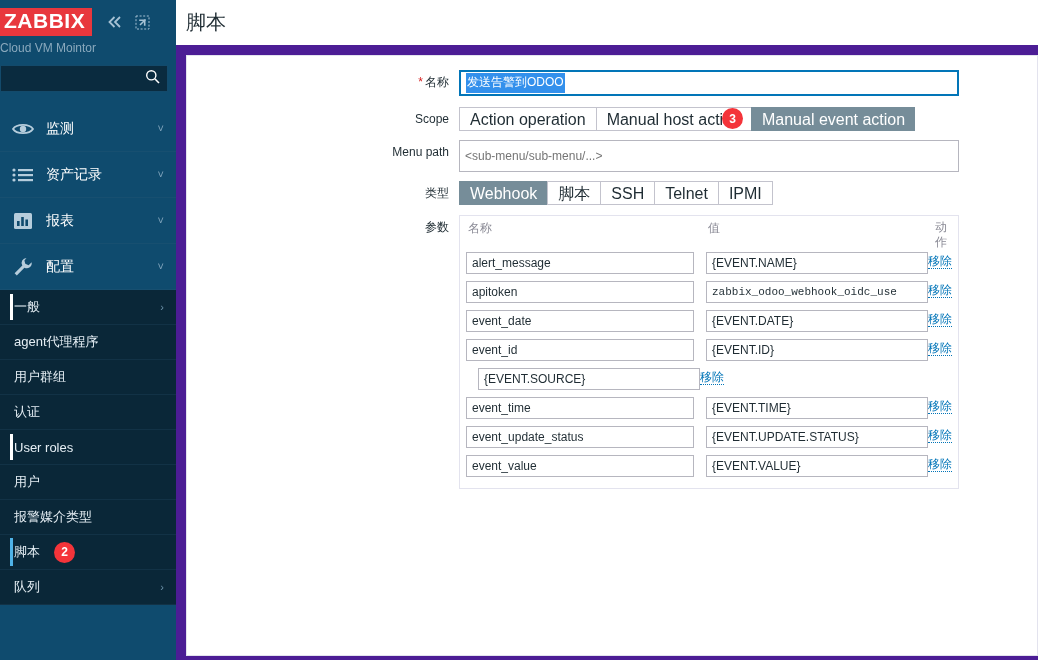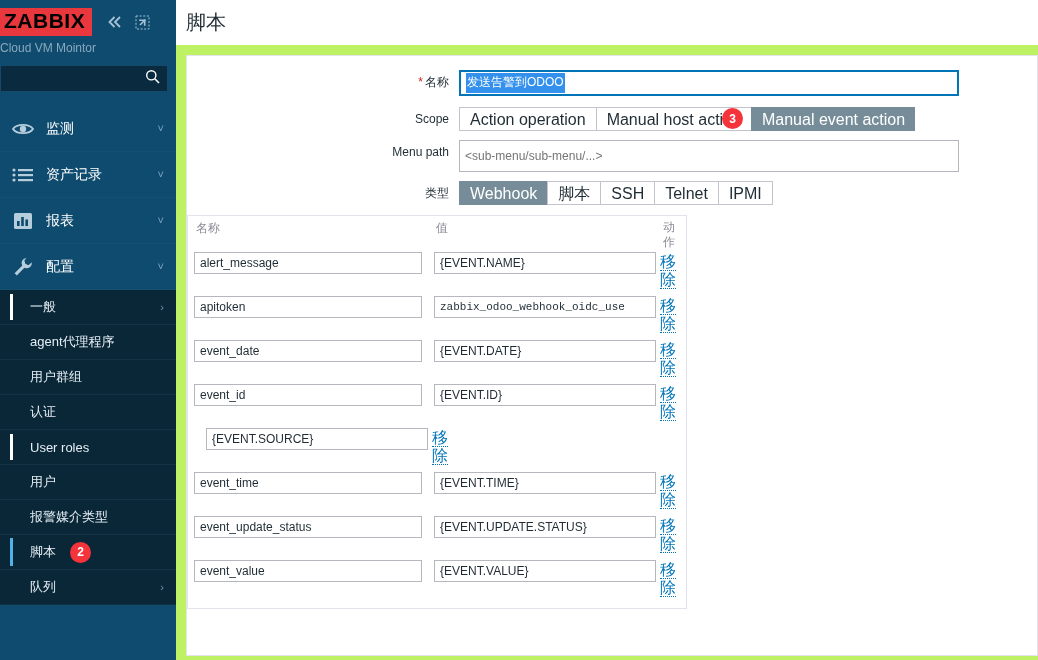--- a/index.html
+++ b/index.html
@@ -31,21 +31,21 @@
     overflow: hidden;
   }
   .sb-top {
     height: 44px;
     display: flex;
     align-items: center;
     padding: 0 8px 0 0;
   }
   .logo {
     background: #e8373d;
-    color: #000000;
+    color: #ffffff;
     font-weight: bold;
     font-size: 21px;
     letter-spacing: 0.5px;
     padding: 1px 7px 3px 4px;
     margin-left: 0px;
     line-height: 24px;
   }
   .sb-top-icons {
     display: flex;
     align-items: center;
@@ -144,21 +144,21 @@
   }
   .submenu {
     background: #0a2738;
   }
   .sub-item {
     display: flex;
     align-items: center;
     height: 34px;
     color: #e5eef4;
     font-size: 13px;
-    padding-left: 30px;
+    padding-left: 14px;
     border-bottom: 1px solid #123246;
     position: relative;
     white-space: nowrap;
   }
   .sub-item.selected::before {
     content: "";
     position: absolute;
     left: 10px;
     top: 4px;
     bottom: 4px;
@@ -200,21 +200,21 @@
     align-items: center;
     padding-left: 10px;
     background: #ffffff;
   }
   .page-title {
     font-size: 20px;
     color: #1f2c33;
   }
   .content-area {
     flex: 1;
-    background: #bef264;
+    background: #4c1d95;
     padding: 10px 0 4px 10px;
     overflow: hidden;
   }
   .form-card {
     background: #ffffff;
     border: 1px solid #e3e3ee;
     padding: 14px 0 0 0;
     height: 100%;
     box-sizing: border-box;
     overflow: hidden;
@@ -326,21 +326,21 @@
   .p-value-input { width: 222px; }
   .p-gap { width: 12px; }
   .p-action {
     width: 24px;
     text-align: center;
     line-height: 15px;
     padding-top: 1px;
   }
   .rm-link {
     color: #0275b8;
-    font-size: 16px;
+    font-size: 12px;
     border-bottom: 1px dotted #0275b8;
     cursor: pointer;
     display: inline;
     word-break: break-all;
     line-height: 17px;
   }
   .mono {
     font-family: "Liberation Mono", monospace;
     font-size: 11px;
   }
@@ -520,20 +520,21 @@
               <div class="seg-btn on">Webhook</div>
               <div class="seg-btn">脚本</div>
               <div class="seg-btn">SSH</div>
               <div class="seg-btn">Telnet</div>
               <div class="seg-btn">IPMI</div>
             </div>
           </div>
         </div>
 
         <div class="form-row" style="margin-top:10px;">
+          <div class="form-label">参数</div>
           <div class="field-col">
             <div class="params">
 
               <div class="params-head">
                 <div class="ph-name">名称</div>
                 <div class="ph-value">值</div>
                 <div class="ph-action">动作</div>
               </div>
 
               <div class="params-scroll">

